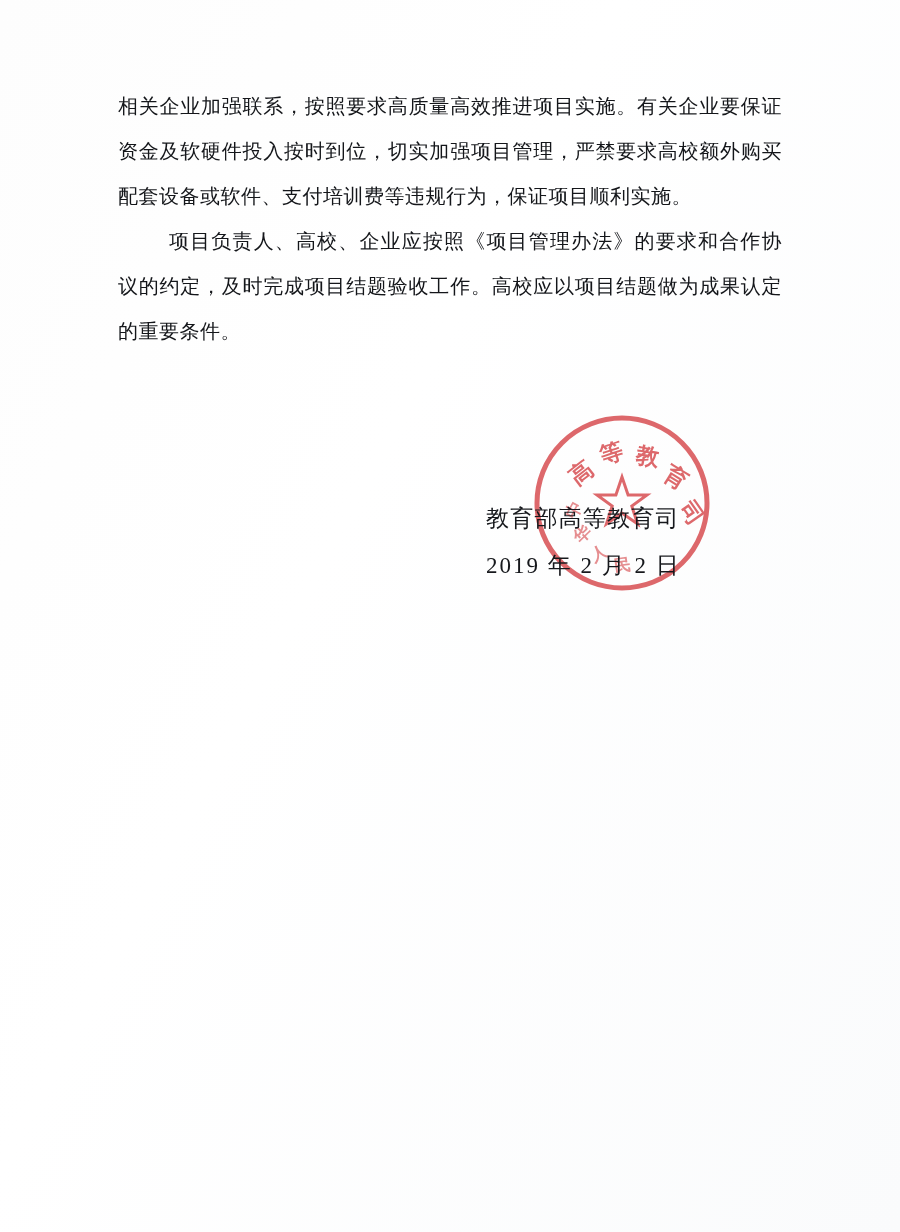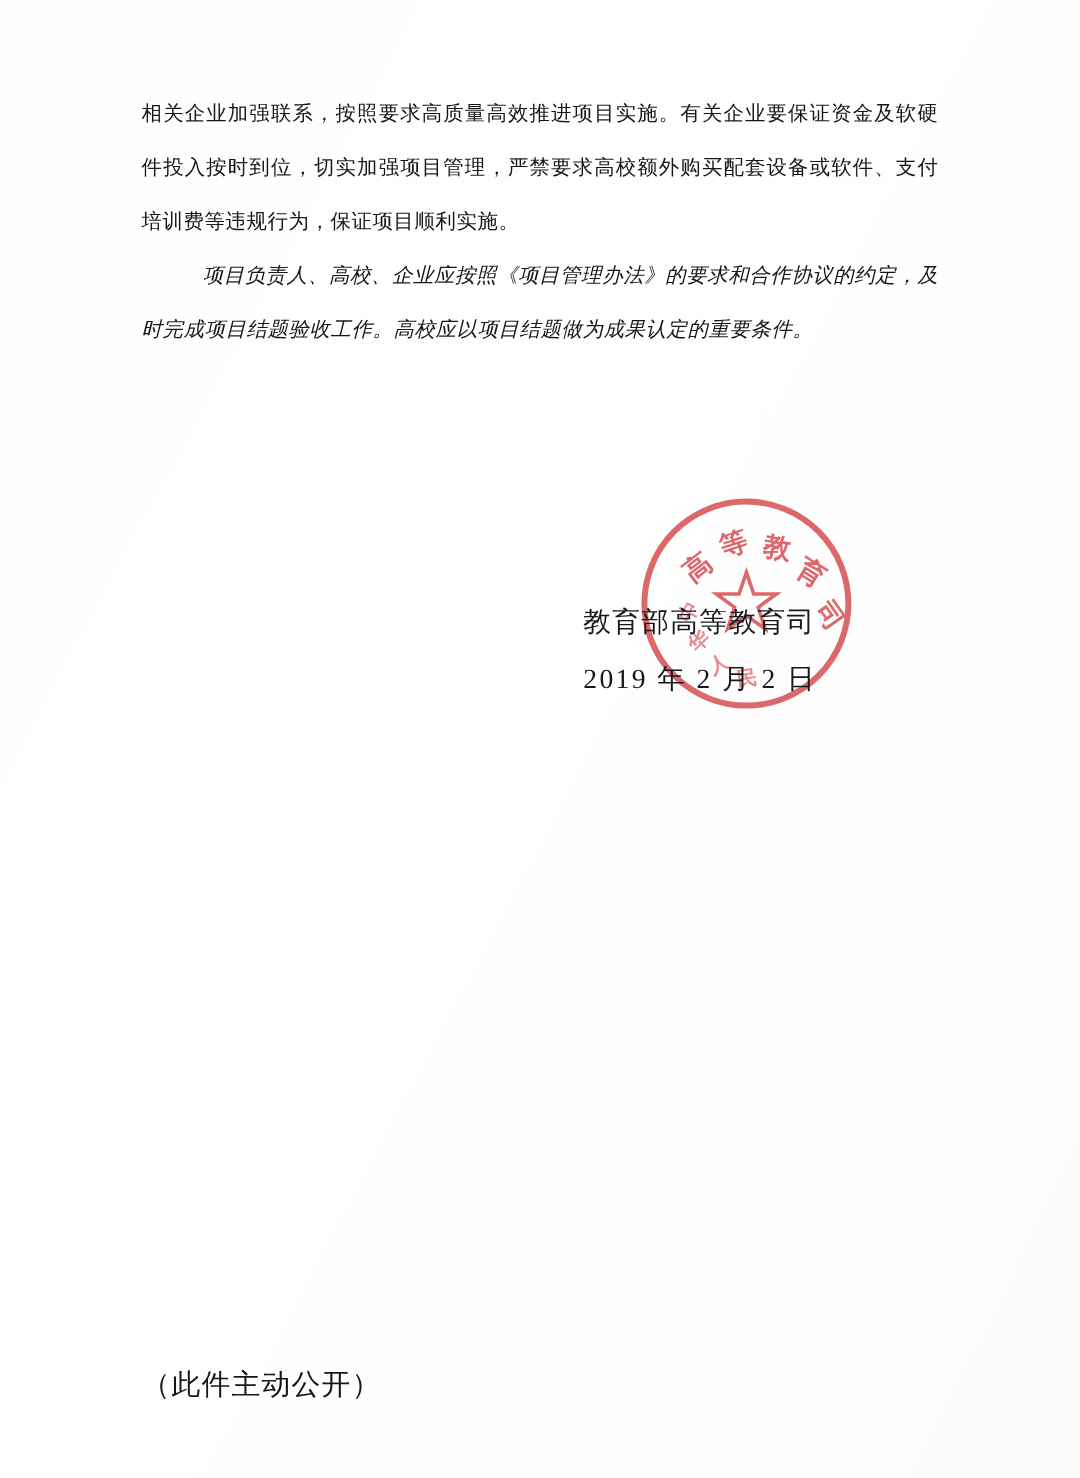--- a/index.html
+++ b/index.html
@@ -21,31 +21,30 @@
     height: 1232px;
     background: linear-gradient(118deg, #fdfdfd 0%, #ffffff 40%, #fafbfc 100%);
   }
   .body-text {
     position: absolute;
     left: 118px;
     top: 72px;
     width: 664px;
   }
   .para {
-    font-size: 17px;
+    font-size: 20px;
     line-height: 45px;
     letter-spacing: 0.5px;
     text-align: justify;
     text-align-last: left;
-    margin: 0 0 0 0;
+    margin: 12px 0 0 0;
     color: #14161a;
   }
   .para + .para {
     margin-top: 0px;
-    font-style: italic;
   }
   .indent {
     text-indent: 51px;
   }
   .signature {
     position: absolute;
     left: 486px;
     top: 495px;
     width: 300px;
     font-size: 23px;
@@ -111,15 +110,14 @@
         </g>
       </g>
     </svg>
   </div>
 
   <div class="signature">
     <div class="sig-line">教育部高等教育司</div>
     <div class="sig-line sig-date">2019 年 2 月 2 日</div>
   </div>
 
-  <div class="footer-note">（此件主动公开）</div>
 
 </div>
 
 </body></html>

